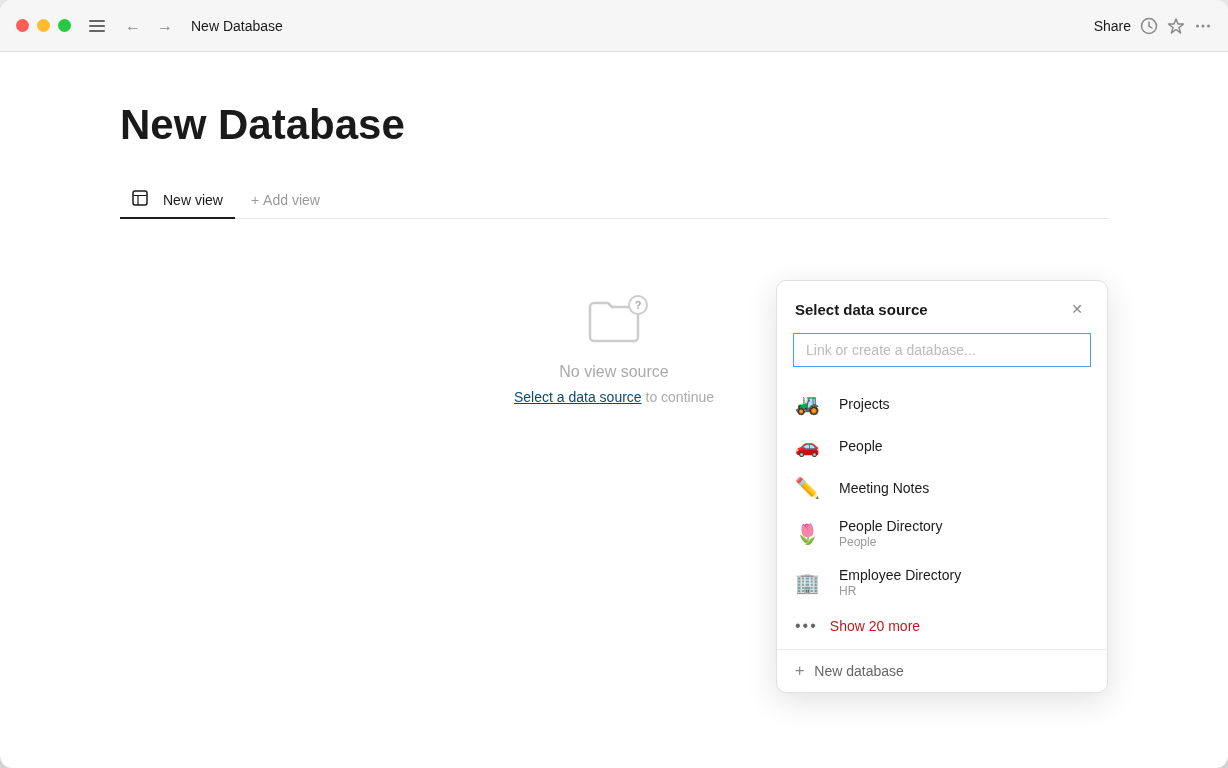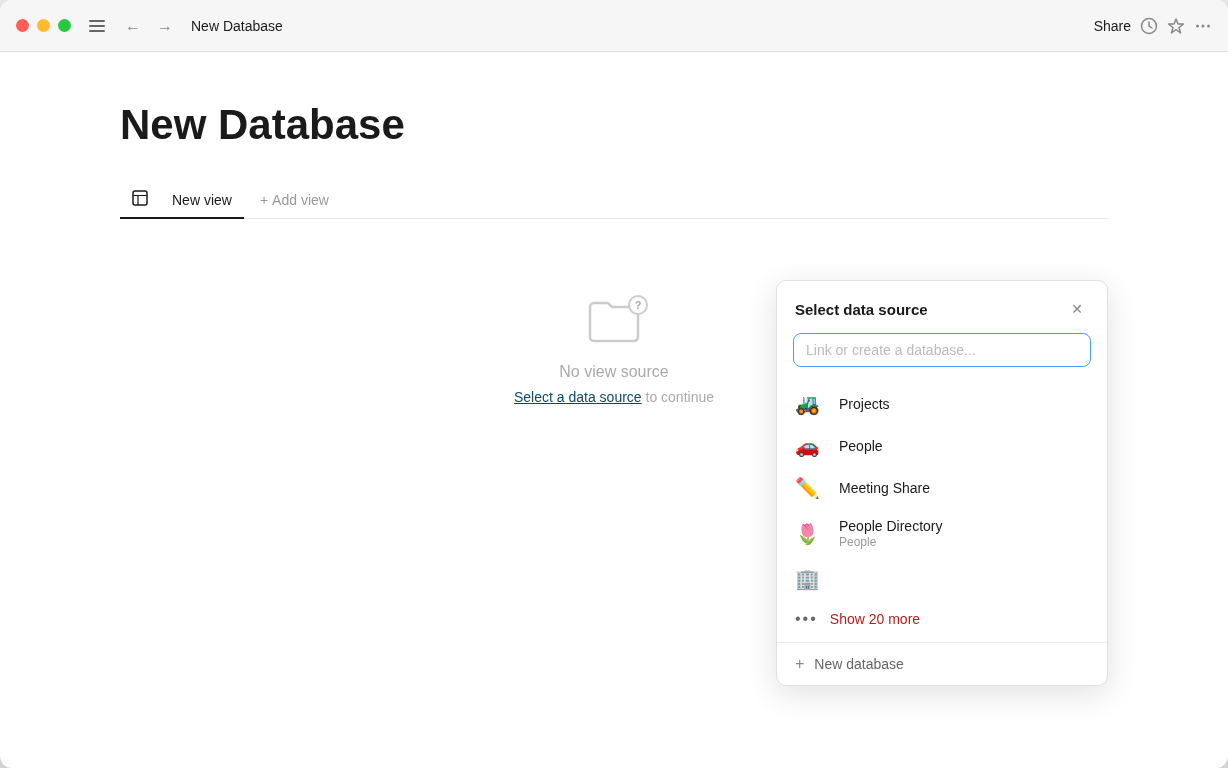--- a/index.html
+++ b/index.html
@@ -122,21 +122,21 @@
       display: flex;
       align-items: center;
       gap: 4px;
       border-bottom: 1px solid #e8e8e8;
       margin-bottom: 0;
       padding-bottom: 0;
     }
     .tab {
       display: flex;
       align-items: center;
-      gap: 24px;
+      gap: 15px;
       padding: 8px 12px;
       font-size: 14px;
       font-weight: 500;
       color: #1a1a1a;
       cursor: pointer;
       border-bottom: 2px solid #1a1a1a;
       margin-bottom: -1px;
     }
     .tab-icon {
       font-size: 14px;
@@ -236,21 +236,21 @@
       color: #888;
       font-size: 14px;
     }
     .search-input-wrap {
       padding: 0 16px 12px 16px;
     }
     .search-input {
       width: 100%;
       padding: 8px 12px;
       border: 1.5px solid #4a9eff;
-      border-radius: 8px;
+      border-radius: 0;
       font-size: 14px;
       color: #1a1a1a;
       outline: none;
       background: #fff;
     }
     .search-input::placeholder {
       color: #bbb;
     }
     .dropdown-list {
       padding: 4px 0;
@@ -419,34 +419,38 @@
           <div class="dropdown-item">
             <span class="item-emoji">🚗</span>
             <div class="item-info">
               <span class="item-name">People</span>
             </div>
           </div>
 
           <div class="dropdown-item">
             <span class="item-emoji">✏️</span>
             <div class="item-info">
-              <span class="item-name">Meeting Share</span>
+              <span class="item-name">Meeting Notes</span>
             </div>
           </div>
 
           <div class="dropdown-item">
             <span class="item-emoji">🌷</span>
             <div class="item-info">
               <span class="item-name">People Directory</span>
               <span class="item-sub">People</span>
             </div>
           </div>
 
           <div class="dropdown-item">
             <span class="item-emoji">🏢</span>
+            <div class="item-info">
+              <span class="item-name">Employee Directory</span>
+              <span class="item-sub">HR</span>
+            </div>
           </div>
 
           <div class="show-more-item">
             <span class="dots-icon">•••</span>
             <span class="show-more-label">Show 20 more</span>
           </div>
         </div>
 
         <div class="new-database-section">
           <span class="plus-icon">+</span>

